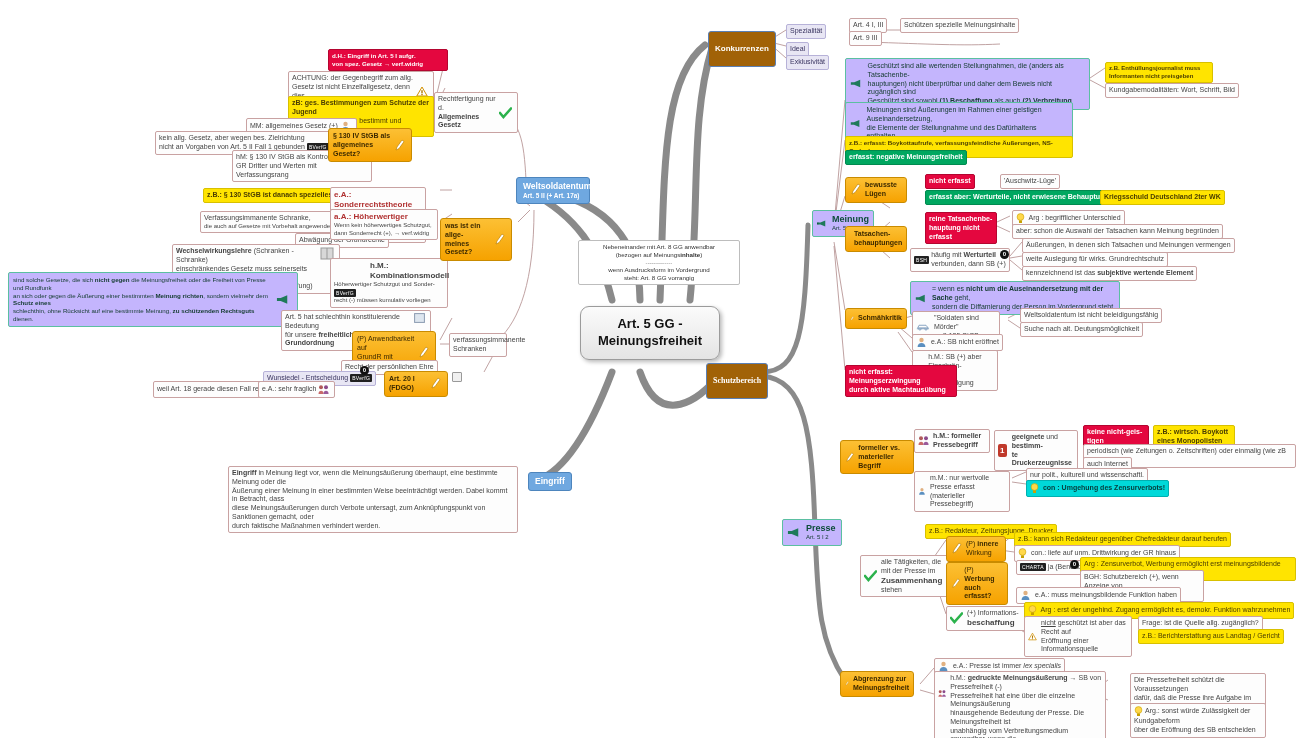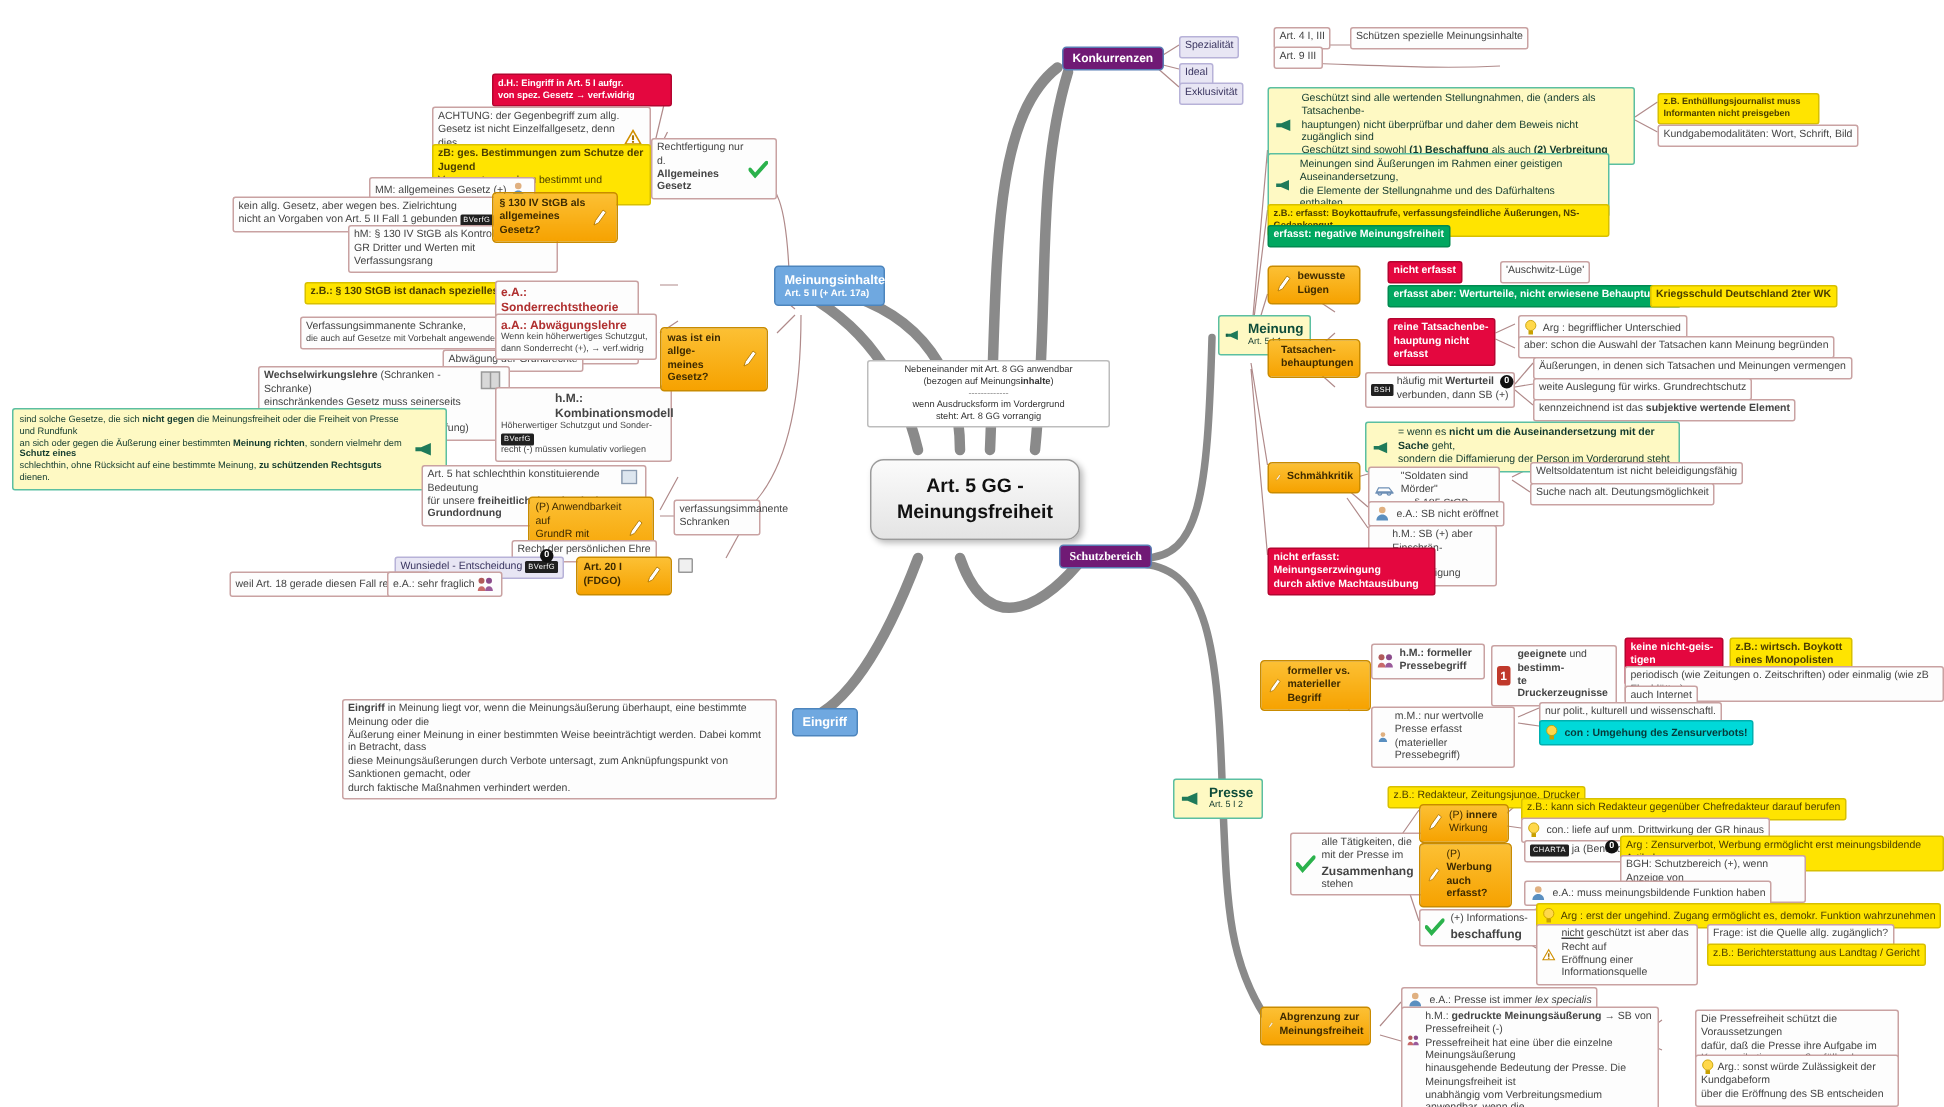--- a/index.html
+++ b/index.html
@@ -8,25 +8,25 @@
   #canvas{position:absolute;inset:0;}
   svg.links{position:absolute;left:0;top:0;width:1296px;height:738px;pointer-events:none;}
 
   .node{position:absolute;box-sizing:border-box;line-height:1.25;}
 
   
   .b-plain{background:#fdfdfd;border:1px solid #c9a2a2;border-radius:2px;padding:2px 3px;color:#444;}
   .b-yellow{background:#ffe400;border:1px solid #d8c000;border-radius:2px;padding:2px 3px;color:#4a3d00;}
   .b-orange-grad{background:linear-gradient(180deg,#fcc034 0%,#f6a200 100%);border:1px solid #c98b00;border-radius:3px;padding:3px 4px;color:#3d2a00;}
   .b-red{background:#e4073f;border:1px solid #b40530;border-radius:2px;padding:2px 3px;color:#ffffff;font-weight:bold;}
-  .b-green{background:#fef9c3;border:1px solid #5bbfa1;border-radius:2px;padding:3px 4px;color:#123a2e;}
+  .b-green{background:#c4b5fd;border:1px solid #5bbfa1;border-radius:2px;padding:3px 4px;color:#123a2e;}
   .b-greenfill{background:#00a760;border:1px solid #008a50;border-radius:2px;padding:2px 3px;color:#ffffff;font-weight:bold;}
   .b-cyan{background:#00d9d9;border:1px solid #00b0b0;border-radius:2px;padding:2px 3px;color:#063a3a;font-weight:bold;}
   .b-blue{background:#6fa8e0;border:1px solid #4d85bd;border-radius:3px;padding:3px 6px;color:#ffffff;font-weight:bold;font-size:8.5px;}
-  .b-blue2{background:#701a75;border:1px solid #5a7fb5;border-radius:3px;padding:2px 6px;color:#ffffff;font-weight:bold;font-size:8px;}
+  .b-blue2{background:#a16207;border:1px solid #5a7fb5;border-radius:3px;padding:12px 6px;color:#ffffff;font-weight:bold;font-size:8px;}
   .b-lilac{background:#e8e6f4;border:1px solid #b7b2d8;border-radius:2px;padding:2px 3px;color:#3a3560;}
   .b-white{background:#ffffff;border:1px solid #bdbdbd;border-radius:2px;padding:2px 3px;}
 
   .center-node{position:absolute;background:linear-gradient(180deg,#fbfbfb 0%,#e4e4e4 100%);
        border:1px solid #9b9b9b;border-radius:9px;box-shadow:2px 2px 4px rgba(0,0,0,.28);
        text-align:center;font-weight:bold;font-size:13px;color:#111;padding:9px 10px;line-height:1.3;}
 
   b,strong{font-weight:bold;}
   .u{text-decoration:underline;}
   .sm{font-size:6px;}
@@ -516,21 +516,21 @@
   </div>
   <div class="node b-plain" style="left:1130px;top:703px;width:136px;">
     <div><svg class="ic ic-bulb" viewBox="0 0 9 11">
           <circle cx="4.5" cy="4" r="3.4" fill="#ffd84a" stroke="#c8a000" stroke-width=".6"></circle>
           <rect x="3" y="7.4" width="3" height="2.6" fill="#c8a000"></rect>
         </svg><span>Arg.: sonst würde Zulässigkeit der Kundgabeform</span></div>
     <div>über die Eröffnung des SB entscheiden</div>
   </div>
 
   <div class="node b-blue" style="left:516px;top:177px;width:74px;text-align:left;">
-    <div>Meinungsinhalte</div>
+    <div>Weltsoldatentum</div>
     <div style="font-size:6.4px;">Art. 5 II (+ Art. 17a)</div>
   </div>
 
   <div class="node b-red" style="left:328px;top:49px;width:120px;font-size:6.2px;">
     <div>d.H.: Eingriff in Art. 5 I aufgr.</div>
     <div>von spez. Gesetz → verf.widrig</div>
   </div>
   <div class="node b-plain" style="left:288px;top:71px;width:146px;">
     <div class="row">
       <div style="flex:1;">
@@ -594,21 +594,21 @@
     <div style="font-weight:bold;font-size:8px;color:#b03030;">e.A.: Sonderrechtstheorie</div>
     <div class="sm">An sich erlaubte Tätigkeit wird allein</div>
     <div class="sm">aufgr. v. geistiger Zielrichtung verboten</div>
   </div>
   <div class="node b-plain" style="left:200px;top:211px;width:192px;">
     <div>Verfassungsimmanente Schranke,</div>
     <div class="sm">die auch auf Gesetze mit Vorbehalt angewendet werden kann</div>
   </div>
   <div class="node b-plain" style="left:295px;top:233px;"><span>Abwägung der Grundrechte</span></div>
   <div class="node b-plain" style="left:330px;top:209px;width:108px;">
-    <div style="font-weight:bold;font-size:8px;color:#b03030;">a.A.: Abwägungslehre</div>
+    <div style="font-weight:bold;font-size:8px;color:#b03030;">a.A.: Höherwertiger</div>
     <div class="sm">Wenn kein höherwertiges Schutzgut,</div>
     <div class="sm">dann Sonderrecht (+), → verf.widrig</div>
   </div>
 
   <div class="node b-plain" style="left:172px;top:244px;width:168px;">
     <div class="row" style="align-items:flex-start;">
       <div style="flex:1;">
         <div><b>Wechselwirkungslehre</b><span> (Schranken - Schranke)</span></div>
         <div>einschränkendes Gesetz muss seinerseits</div>
         <div>Grenzen in Art. 5 I finden ( Lüth- Urteil )</div>

